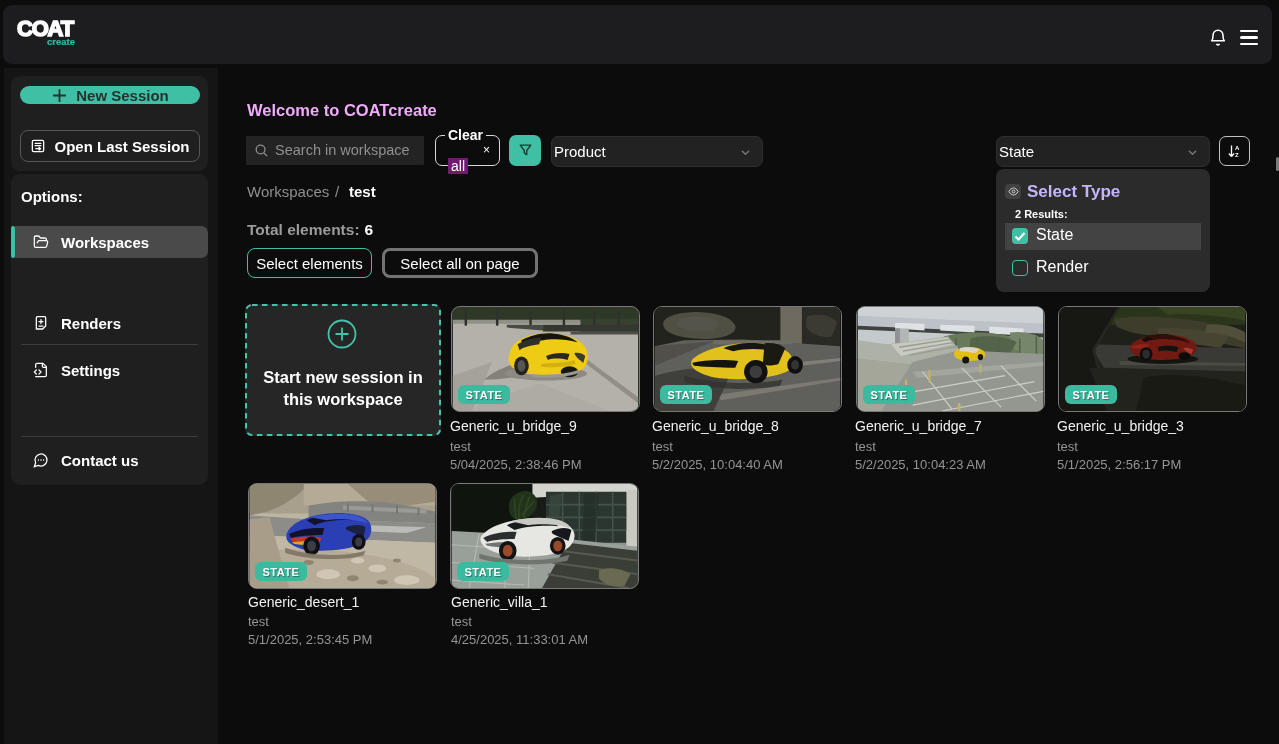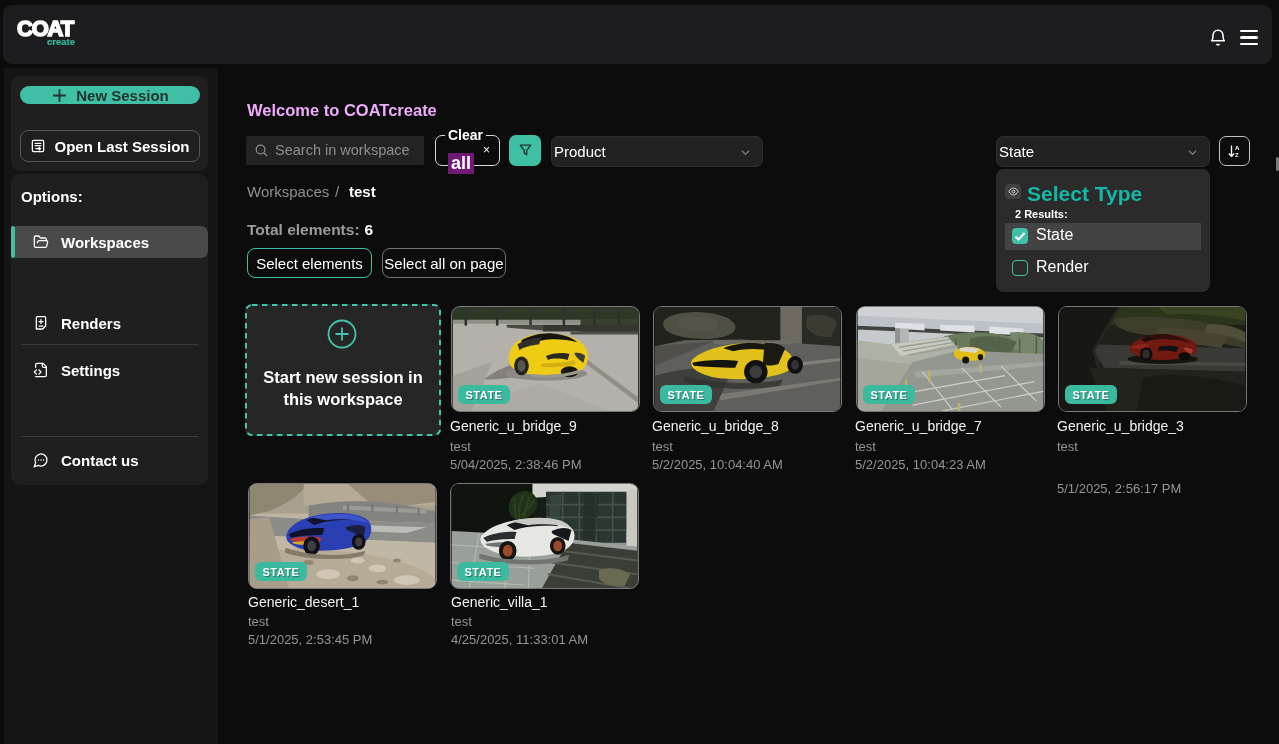--- a/index.html
+++ b/index.html
@@ -25,41 +25,41 @@
 .mdivider { position:absolute; left:10px; width:177px; height:1px; background:#3c3c3c; }
 .red { color:#e5484d; }
 
 
 #main { left:222px; top:68px; width:1057px; height:676px; }
 h1 { position:absolute; left:25px; top:33px; font-size:16.5px; color:#f0abfc; font-weight:bold; }
 #search { left:24px; top:68px; width:178px; height:29px; background:#232323; border-radius:1px; }
 #search .ph { position:absolute; left:29px; top:6px; color:#8f8f8f; font-size:14.5px; }
 #clearall { left:213px; top:67px; width:65px; height:31px; border:1px solid #d7d7d7; border-radius:7px; }
 #clearall .t1 { position:absolute; left:9px; top:-9px; color:#fff; font-size:14px; font-weight:bold; background:#0c0c0c; padding:0 3px; }
-#clearall .t2 { position:absolute; left:12px; bottom:-9px; color:#fff; font-size:18px; font-weight:bold; background:#701a75; padding:0 3px; }
+#clearall .t2 { position:absolute; left:12px; bottom:-9px; color:#fff; font-size:14px; font-weight:normal; background:#701a75; padding:0 3px; }
 #clearall .x { position:absolute; right:9px; top:7px; color:#fff; font-size:12px; }
 #funnelbtn { left:287px; top:67px; width:32px; height:31px; background:#3fbfa4; border-radius:7px; display:flex; align-items:center; justify-content:center; }
 .dropdown { position:absolute; top:68px; height:31px; background:#222222; border:1px solid #2e2e2e; border-radius:7px; color:#fff; font-size:15px; }
 .dropdown .lbl { position:absolute; left:2px; top:6px; }
 .dropdown .chev { position:absolute; right:12px; top:11px; width:9px; height:9px; }
 #dd1 { left:329px; width:212px; }
 #dd2 { left:551px; width:213px; }
 #dd3 { left:774px; width:214px; }
 #sortbtn { left:997px; top:68px; width:31px; height:30px; border:1px solid #c2c2c2; border-radius:7px; display:flex; align-items:center; justify-content:center; }
 .crumb { position:absolute; top:115px; font-size:15px; }
 #total { position:absolute; left:25px; top:153px; font-size:15.5px; font-weight:bold; color:#9b9b9b; }
 #total b { color:#fff; margin-left:5px; }
 .selbtn { position:absolute; top:180px; height:30px; border-radius:8px; color:#fff; font-size:15px; font-weight:normal; display:flex; align-items:center; justify-content:center; }
 #selbtn1 { left:25px; width:125px; border:1px solid #3fbfa4; }
-#selbtn2 { left:160px; width:124px; border:1px solid #737373; }
+#selbtn2 { left:160px; width:156px; border:3px solid #737373; }
 
 
 #popup { left:774px; top:101px; width:214px; height:123px; background:#2b2b2b; border-radius:8px; z-index:5; }
 #popup .chip { position:absolute; left:9px; top:15px; width:16px; height:15px; background:#414141; border-radius:4px; display:flex; align-items:center; justify-content:center; }
-#popup .title { position:absolute; left:31px; top:13px; color:#14b8a6; font-size:21px; font-weight:bold; }
+#popup .title { position:absolute; left:31px; top:13px; color:#c4b5fd; font-size:17px; font-weight:bold; }
 #popup .results { position:absolute; left:19px; top:39px; color:#fff; font-size:11px; font-weight:bold; }
 #popup .row1 { position:absolute; left:9px; top:54px; width:196px; height:27px; background:#434343; }
 .cb { position:absolute; left:7px; top:5px; width:16px; height:16px; border-radius:4px; }
 .cb.checked { background:#3fbfa4; }
 .cb.un { border:1.5px solid #3fbfa4; background:#2b2b2b; }
 #popup .optlbl { position:absolute; left:31px; top:3px; color:#fff; font-size:16px; }
 #popup .row2 { position:absolute; left:9px; top:86px; width:196px; height:27px; }
 
 
 .card-img { position:absolute; width:189px; height:106px; border-radius:9px; border:1px solid rgba(255,255,255,0.45); overflow:hidden; }
@@ -483,21 +483,21 @@
   <div class="sub" style="left:228px;top:371px;">test</div>
   <div class="sub" style="left:228px;top:389px;">5/04/2025, 2:38:46 PM</div>
   <div class="ttl" style="left:430px;top:350px;">Generic_u_bridge_8</div>
   <div class="sub" style="left:430px;top:371px;">test</div>
   <div class="sub" style="left:430px;top:389px;">5/2/2025, 10:04:40 AM</div>
   <div class="ttl" style="left:633px;top:350px;">Generic_u_bridge_7</div>
   <div class="sub" style="left:633px;top:371px;">test</div>
   <div class="sub" style="left:633px;top:389px;">5/2/2025, 10:04:23 AM</div>
   <div class="ttl" style="left:835px;top:350px;">Generic_u_bridge_3</div>
   <div class="sub" style="left:835px;top:371px;">test</div>
-  <div class="sub" style="left:835px;top:389px;margin-top:24px;">5/1/2025, 2:56:17 PM</div>
+  <div class="sub" style="left:835px;top:389px;">5/1/2025, 2:56:17 PM</div>
   <div class="ttl" style="left:26px;top:526px;">Generic_desert_1</div>
   <div class="sub" style="left:26px;top:546px;">test</div>
   <div class="sub" style="left:26px;top:564px;">5/1/2025, 2:53:45 PM</div>
   <div class="ttl" style="left:229px;top:526px;">Generic_villa_1</div>
   <div class="sub" style="left:229px;top:546px;">test</div>
   <div class="sub" style="left:229px;top:564px;">4/25/2025, 11:33:01 AM</div>
 </div>
 <div class="abs" style="left:1276px;top:157px;width:2.5px;height:14px;background:#7a7a7a;border-radius:2px;"></div>
 
 </body></html>

